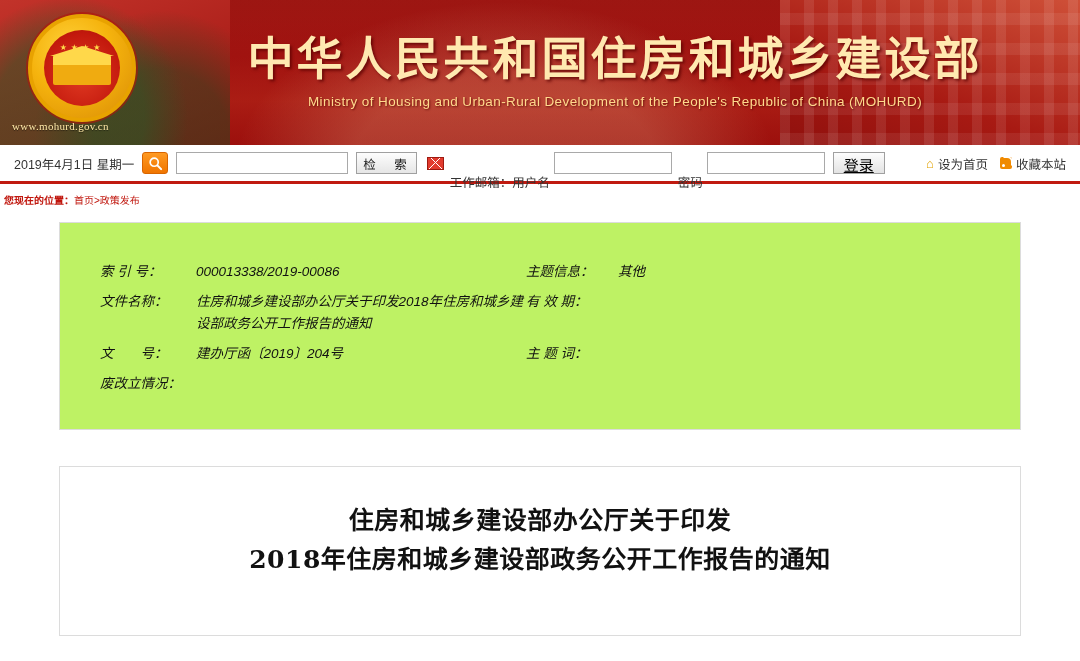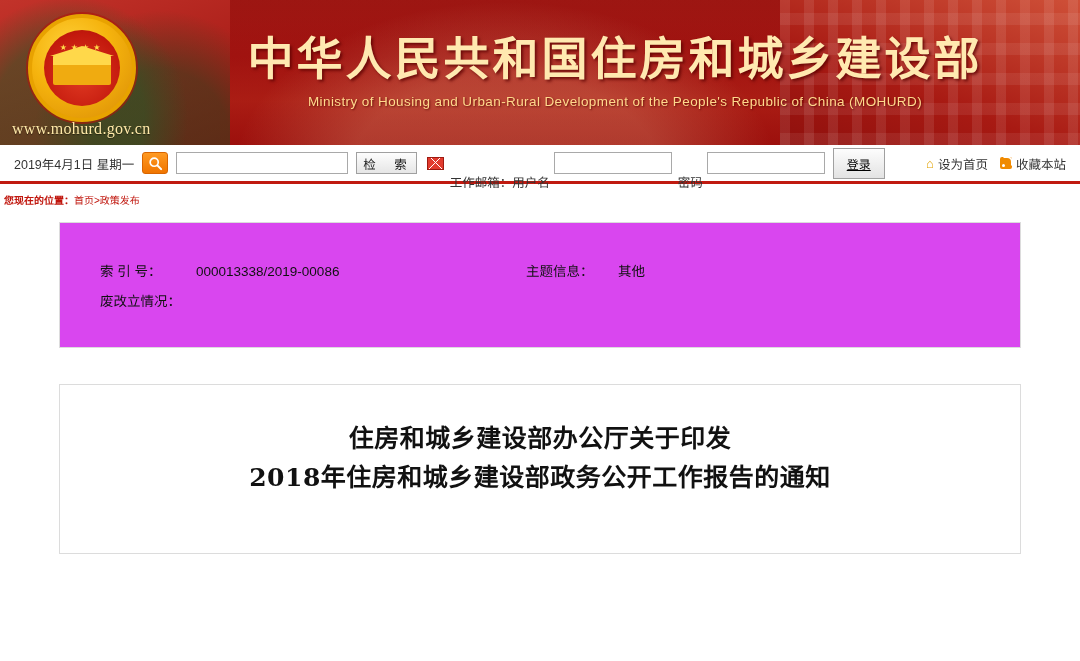--- a/index.html
+++ b/index.html
@@ -101,21 +101,21 @@
     width: 64px;
     text-align: center;
     color: #ffdd4a;
     font-size: 8px;
     letter-spacing: 4px;
   }
   .site-url {
     position: absolute;
     left: 12px; top: 120px;
     color: #ffe9a8;
-    font-size: 16px;
+    font-size: 11px;
     letter-spacing: .3px;
     font-family: "Liberation Serif", serif;
     text-shadow: 0 1px 1px rgba(0,0,0,.5);
   }
   .banner-title {
     position: absolute;
     left: 150px; right: 0; top: 22px;
     text-align: center;
     color: #ffe9b0;
     font-family: "DejaVu Serif", "Liberation Serif", serif;
@@ -204,26 +204,26 @@
   }
   .tb-label {
     margin-left: 6px;
     white-space: nowrap;
     font-size: 12.5px;
     margin-top: 37px;
   }
   .tb-input-user { width: 118px; margin-left: 4px; }
   .tb-input-pass { width: 118px; margin-left: 4px; }
   .tb-login {
-    height: 31px;
+    height: 22px;
     width: 52px;
     margin-left: 8px;
     border: 1px solid #a0a0a0;
     background: linear-gradient(180deg,#fdfdfd,#e3e3e3);
-    font-size: 12px;
+    font-size: 15px;
     cursor: pointer;
     text-decoration: underline;
   }
   .tb-right {
     margin-left: auto;
     display: flex;
     align-items: center;
     gap: 4px;
     padding-right: 6px;
   }
@@ -270,23 +270,24 @@
   }
   .crumb-label { color: #c0160d; font-weight: bold; }
   .crumb-path { color: #c0160d; }
 
   
   .wrap { width: 1080px; background:#fff; }
 
   .meta-card {
     margin: 8px auto 0;
     width: 962px;
-    background: #d946ef;
+    background: #bef264;
     border: 1px solid #dcdcdc;
     padding: 34px 0 30px;
+    font-style: italic;
   }
   .meta-table {
     width: 880px;
     margin: 0 auto;
     border-collapse: collapse;
     font-size: 13.5px;
     color: #1a1a1a;
   }
   .meta-table td { vertical-align: top; padding: 4px 0; line-height: 22px; }
   .m-key { width: 96px; white-space: nowrap; color:#111; }
@@ -374,20 +375,32 @@
   <div class="meta-card">
     <table class="meta-table">
       <tbody>
           <tr>
         <td class="m-key">索 引 号：</td>
         <td class="m-val">000013338/2019-00086</td>
         <td class="m-key2">主题信息：</td>
         <td class="m-val2">其他</td>
       </tr>
       <tr>
+        <td class="m-key">文件名称：</td>
+        <td class="m-val m-val-wrap">住房和城乡建设部办公厅关于印发2018年住房和城乡建设部政务公开工作报告的通知</td>
+        <td class="m-key2">有 效 期：</td>
+        <td class="m-val2"></td>
+      </tr>
+      <tr>
+        <td class="m-key">文　　号：</td>
+        <td class="m-val">建办厅函〔2019〕204号</td>
+        <td class="m-key2">主 题 词：</td>
+        <td class="m-val2"></td>
+      </tr>
+      <tr>
         <td class="m-key">废改立情况：</td>
         <td class="m-val"></td>
         <td class="m-key2"></td>
         <td class="m-val2"></td>
       </tr>
     </tbody>
       </table>
   </div>
 
   <div class="doc-card">

